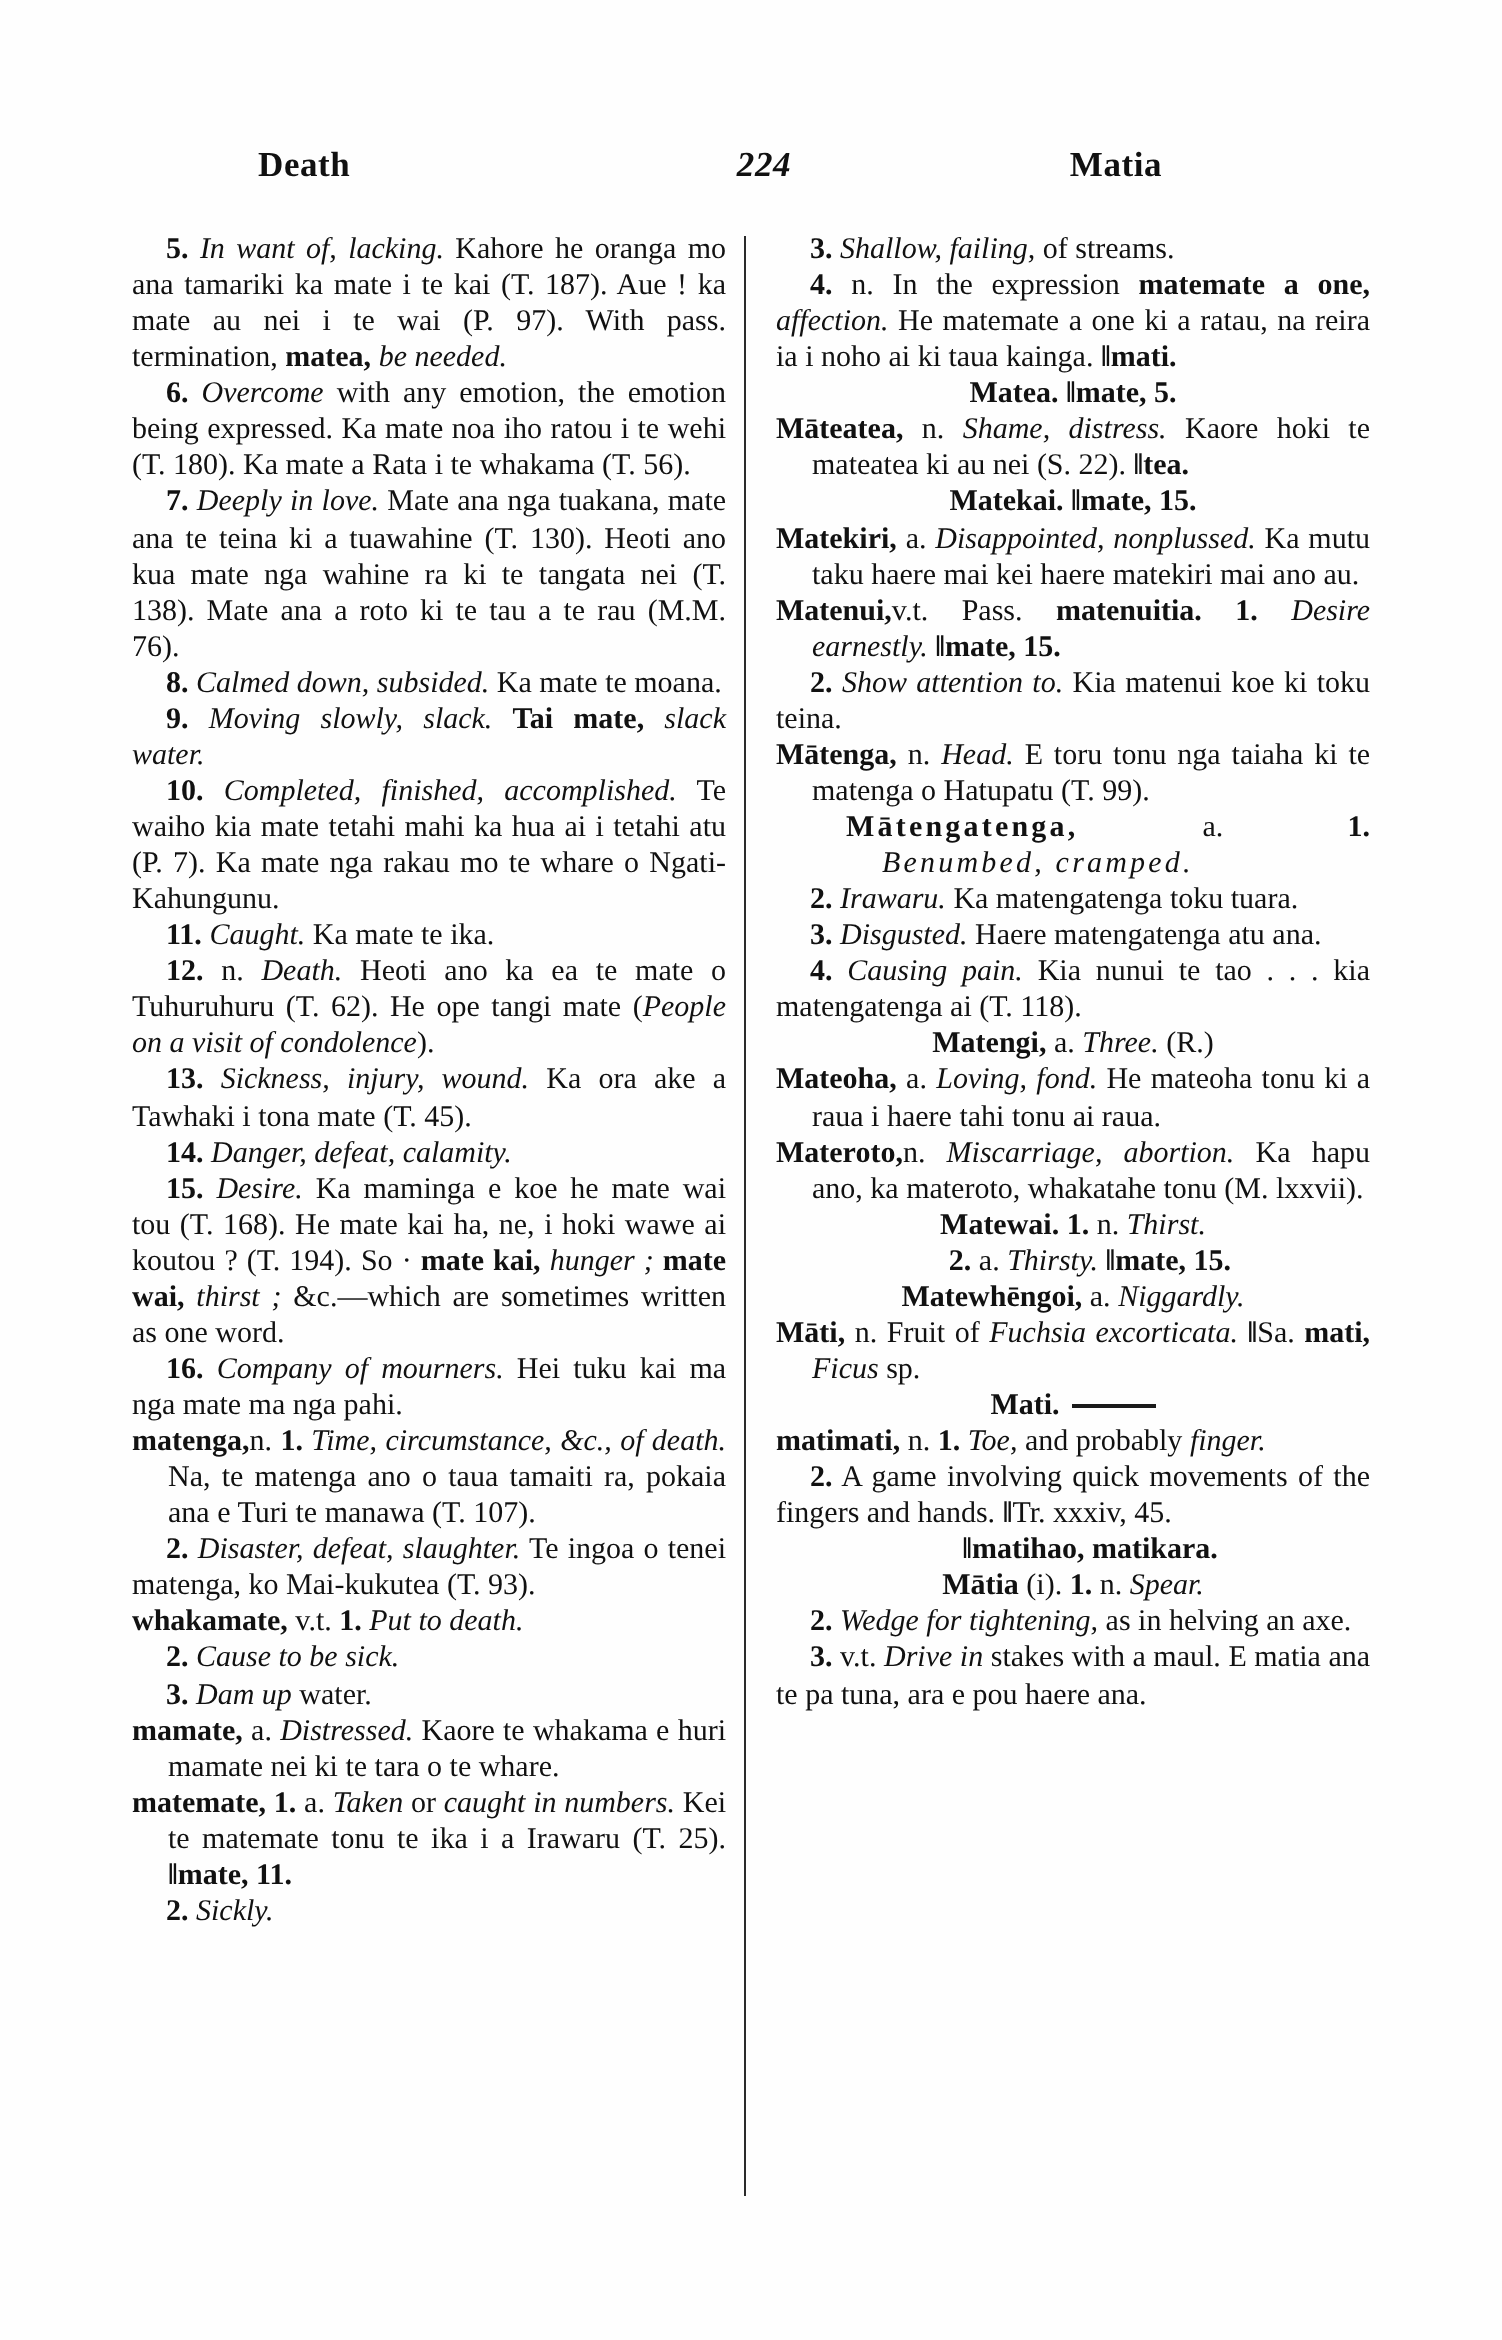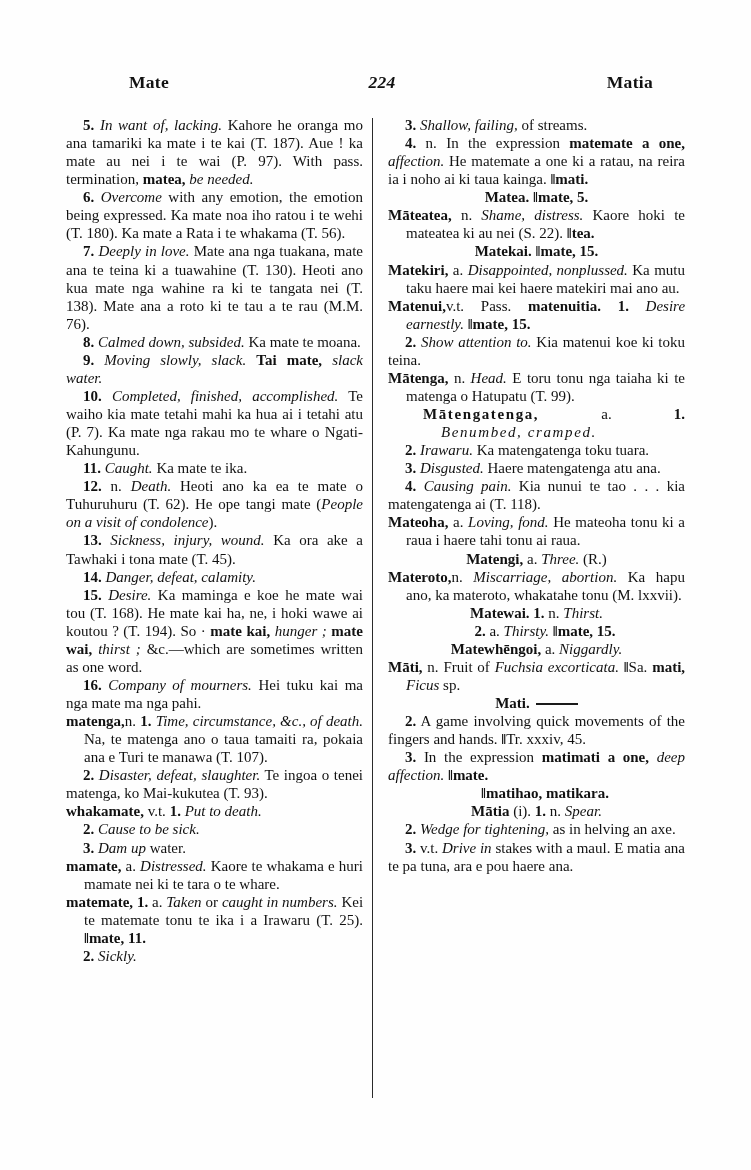--- a/index.html
+++ b/index.html
@@ -31,21 +31,21 @@
     top: 72px;
     width: 619px;
     display: flex;
     align-items: baseline;
     font-weight: bold;
     font-size: 17.5px;
     letter-spacing: 0.3px;
   }
   .runhead .rh-left { width: 190px; text-align: left; padding-left: 63px; }
   .runhead .rh-mid  { flex: 1; text-align: center; padding-right: 18px; font-weight: bold; font-style: italic; }
-  .runhead .rh-right{ width: 190px; text-align: right; padding-right: 32px; }
+  .runhead .rh-right{ width: 190px; text-align: center; padding-right: 32px; }
 
   
   .columns {
     position: absolute;
     left: 66px;
     top: 116px;
     width: 619px;
     height: 1000px;
     display: flex;
   }
@@ -97,21 +97,21 @@
     margin-left: 6px;
   }
   .sp { letter-spacing: 1.6px; margin-left: 35px; }
 </style>
 </head>
 <body>
 
 <div class="page">
 
   <div class="runhead">
-    <span class="rh-left">Mate</span>
+    <span class="rh-left">Death</span>
     <span class="rh-mid">224</span>
     <span class="rh-right">Matia</span>
   </div>
 
   <div class="divider"></div>
 
   <div class="columns">
 
     <div class="col col-left">
 
@@ -335,32 +335,32 @@
         <i>Disgusted.</i>
         <span>Haere matengatenga atu ana.</span>
       </p>
 
       <p class="sense">
         <b class="num">4.</b>
         <i>Causing pain.</i>
         <span>Kia nunui te tao . . . kia matengatenga ai (T. 118).</span>
       </p>
 
+      <p class="entry last-line">
+        <b class="hw">Matengi,</b>
+        <span>a.</span>
+        <i>Three.</i>
+        <span>(R.)</span>
+      </p>
+
       <p class="entry">
         <b class="hw">Mateoha,</b>
         <span>a.</span>
         <i>Loving, fond.</i>
         <span>He mateoha tonu ki a raua i haere tahi tonu ai raua.</span>
-      </p>
-
-      <p class="entry last-line">
-        <b class="hw">Matengi,</b>
-        <span>a.</span>
-        <i>Three.</i>
-        <span>(R.)</span>
       </p>
 
       <p class="entry">
         <b class="hw">Materoto,</b><span>n.</span>
         <i>Miscarriage, abortion.</i>
         <span>Ka hapu ano, ka materoto, whakatahe tonu (M. lxxvii).</span>
       </p>
 
       <p class="entry last-line">
         <b class="hw">Matewai.</b>
@@ -390,34 +390,35 @@
         <b class="par">‖</b><span>Sa.</span>
         <b>mati,</b>
         <i>Ficus</i>
         <span>sp.</span>
       </p>
 
       <p class="entry last-line">
         <b class="hw">Mati.</b><span class="rule-dash"></span>
       </p>
 
+      <p class="entry">
+        <b class="hw">matimati,</b>
+        <span>n.</span>
+        <b class="num">1.</b>
+        <i>Toe,</i>
+        <span>and probably</span>
+        <i>finger.</i>
+      </p>
 
       <p class="sense">
         <b class="num">2.</b>
         <span>A game involving quick movements of the fingers and hands.</span>
         <b class="par">‖</b><span>Tr. xxxiv, 45.</span>
       </p>
 
-      <p class="sense">
-        <b class="num">3.</b>
-        <span>In the expression</span>
-        <b>matimati a one,</b>
-        <i>deep affection.</i>
-        <b class="par">‖</b><b>mate.</b>
-      </p>
 
       <p class="sense last-line">
         <b class="par">‖</b><b>matihao, matikara.</b>
       </p>
 
       <p class="entry last-line">
         <b class="hw">Mātia</b>
         <span>(i).</span>
         <b class="num">1.</b>
         <span>n.</span>

